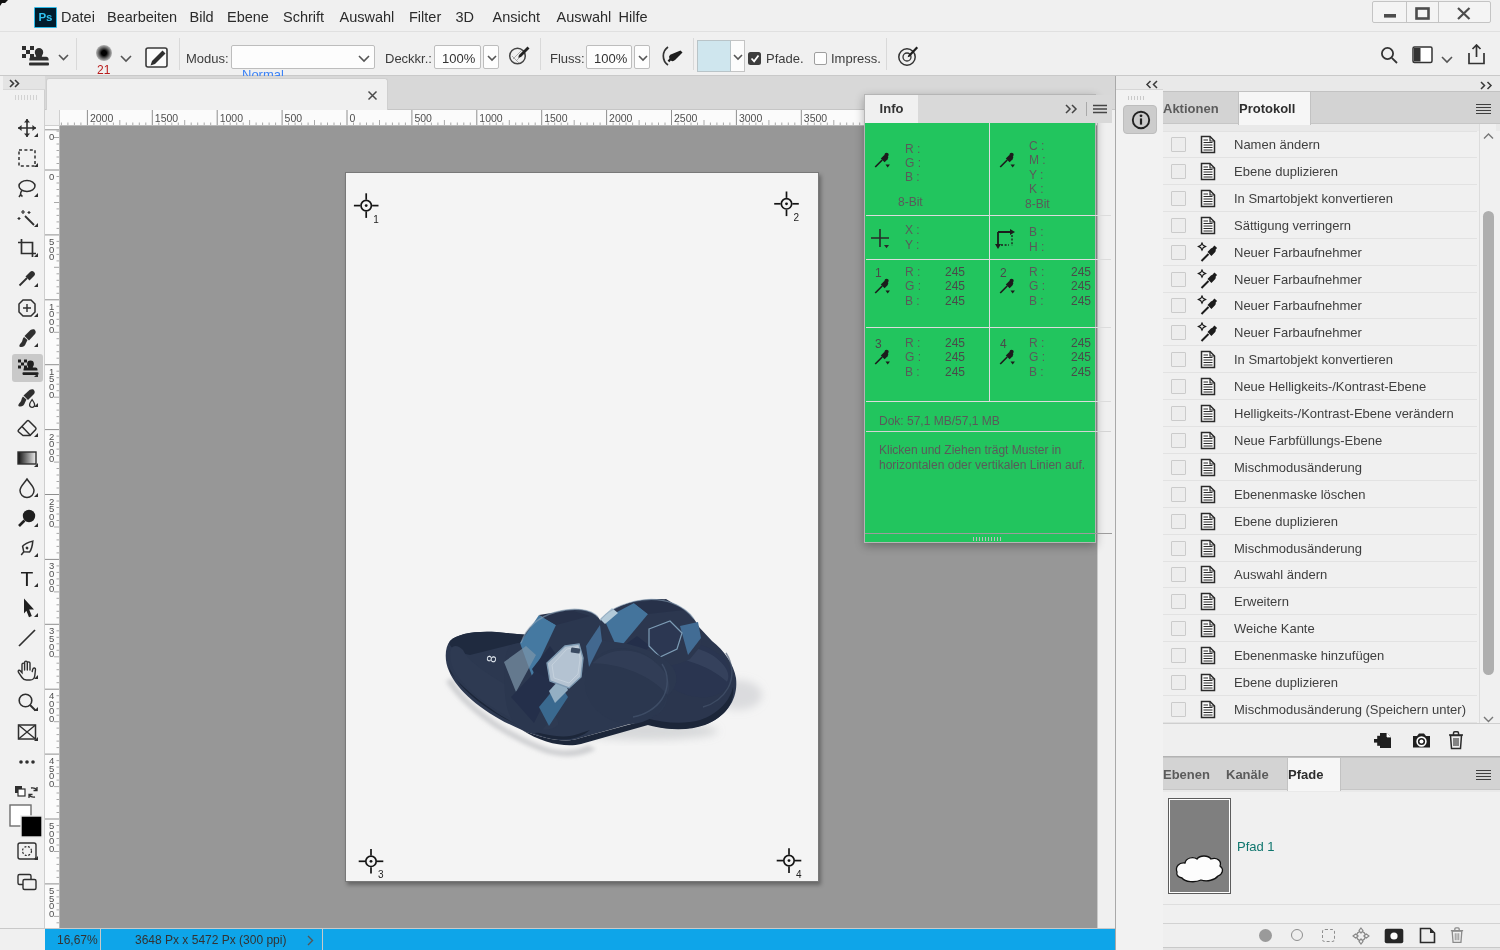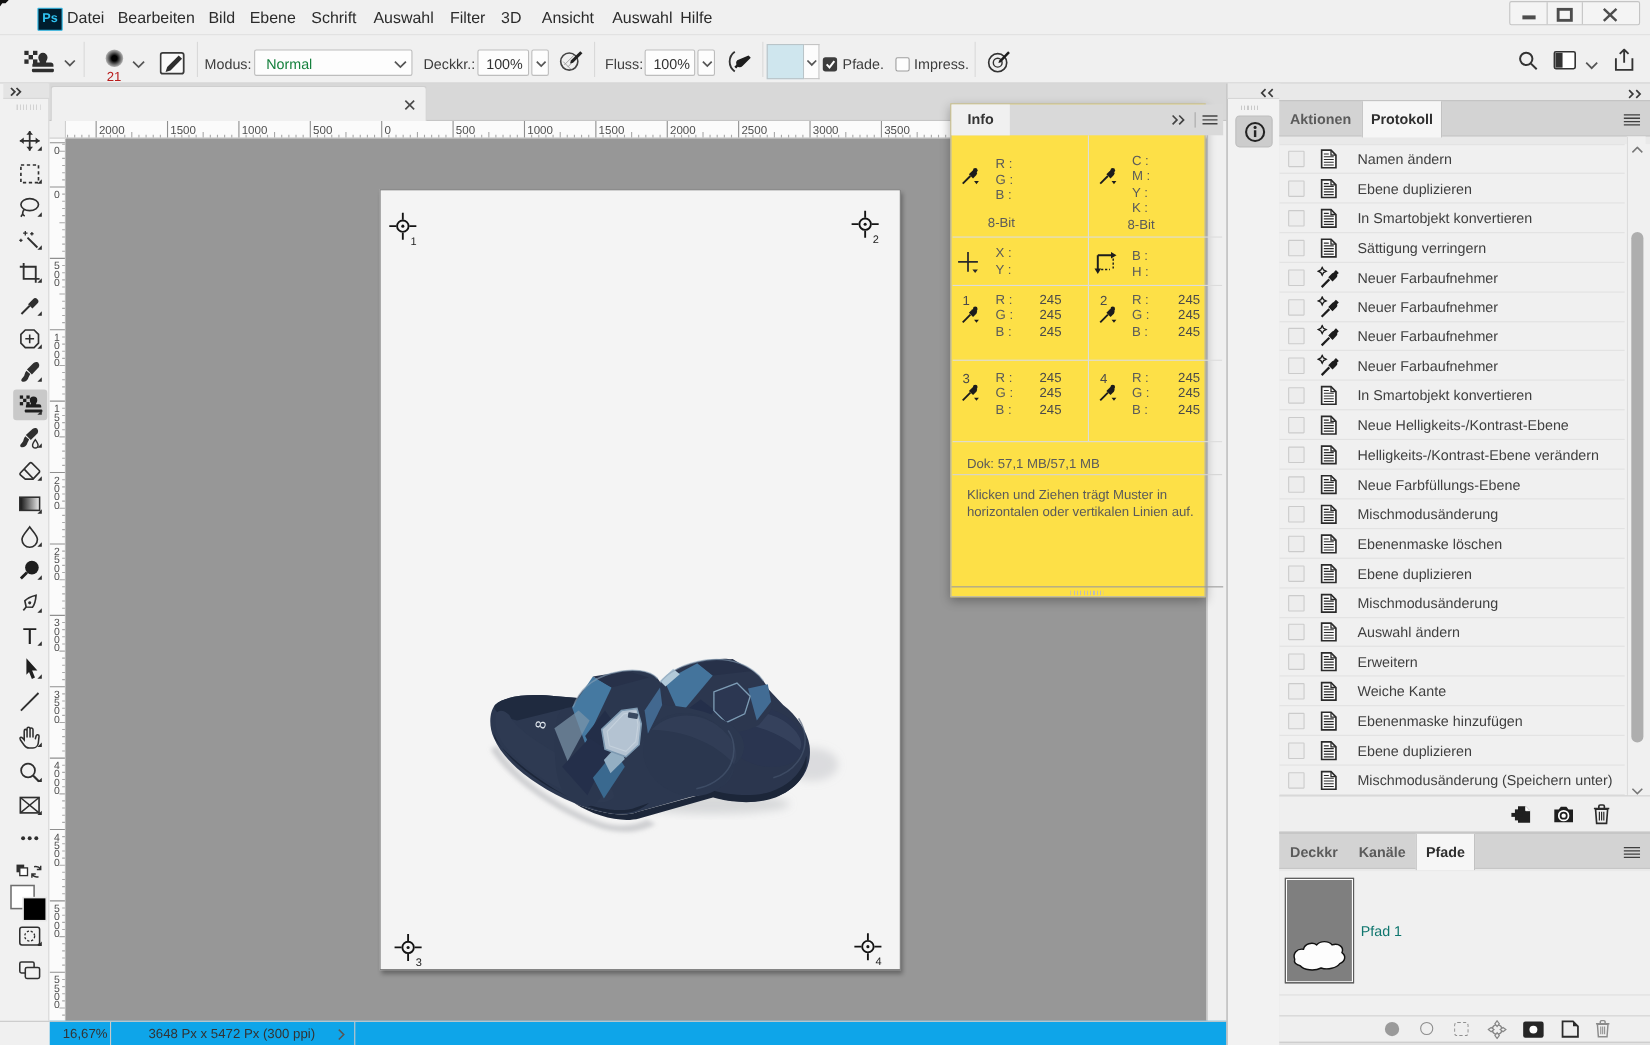--- a/index.html
+++ b/index.html
@@ -33,36 +33,36 @@
 #vruler{left:45px;top:126px;width:15px;height:802px;background:#fbfbfb;border-right:1px solid #b9b9b9;overflow:hidden;}
 #rcorner{left:45px;top:110px;width:15px;height:16px;background:#f0f0f0;border-right:1px solid #cfcfcf;border-bottom:1px solid #cfcfcf;}
 #canvas{left:60px;top:126px;width:1037px;height:802px;background:#979797;overflow:hidden;}
 #paper{position:absolute;left:285px;top:46px;width:474px;height:710px;background:#f4f4f4;
  border:1px solid #787878;box-shadow:2px 3px 4px rgba(0,0,0,0.32);}
 #vscroll{left:1097px;top:110px;width:18px;height:818px;background:#f0f0f0;border-left:1px solid #c9c9c9;}
 #statusbar{left:45px;top:928px;width:1070px;height:22px;background:#0ea5e9;border-top:1px solid #c9c9c9;
  font-size:12px;color:#333;}
 #blcorner{left:0;top:928px;width:45px;height:22px;background:#f0f0f0;border-top:1px solid #c9c9c9;}
 
-#infopanel{left:864px;top:94px;width:232px;height:449px;background:#fde047;
+#infopanel{left:864px;top:94px;width:232px;height:449px;background:#22c55e;
  border:1px solid #b5b5b5;box-shadow:0 3px 9px rgba(0,0,0,0.30);}
 #infohead{position:absolute;left:0;top:0;width:247px;height:28px;background:#d9d9d9;}
 #infotab{position:absolute;left:0;top:0;width:53px;height:28px;background:#f0f0f0;
  font-size:13px;font-weight:bold;color:#333;line-height:28px;text-align:center;}
 .ilbl{position:absolute;font-size:12px;color:#5a5a5a;white-space:pre;}
 .ival{position:absolute;font-size:12px;color:#4a4a4a;text-align:right;width:34px;}
 .idiv{position:absolute;background:#dcdcdc;height:1px;left:1px;width:245px;}
 
 #dockstrip{left:1115px;top:76px;width:48px;height:874px;background:#f2f2f2;border-left:1px solid #a9a9a9;}
 #ibtn{position:absolute;left:7px;top:29px;width:34px;height:29px;background:#cccccc;
  border:1px solid #bdbdbd;border-radius:4px;}
 
 #dock{left:1163px;top:76px;width:337px;height:874px;background:#e9e9e9;}
 .tabsrow{position:absolute;left:0;width:337px;height:33px;background:#d3d3d3;border-top:1px solid #c2c2c2;border-bottom:1px solid #c6c6c6;}
-.tab{position:absolute;top:0;height:33px;font-size:13px;line-height:33px;text-align:center;color:#5b5b5b;font-weight:bold;}
+.tab{position:absolute;top:0;height:33px;font-size:13px;line-height:33px;color:#5b5b5b;font-weight:bold;}
 .tab.active{background:#f6f6f6;color:#2e2e2e;border-left:1px solid #c2c2c2;border-right:1px solid #c2c2c2;}
 #histlist{position:absolute;left:0;top:55px;width:337px;height:593px;background:#f0f0f0;overflow:hidden;}
 .hrow{position:absolute;left:0;width:314px;height:27px;border-bottom:1px solid #e2e2e2;}
 .hrow .cb{position:absolute;left:8px;top:6px;width:15px;height:15px;border:1px solid #cbcbcb;background:#ededed;border-radius:1px;}
 .hrow .txt{position:absolute;left:71px;top:6px;font-size:13px;color:#3f3f3f;white-space:nowrap;}
 .hicon{position:absolute;left:37px;top:4px;}
 #histfoot{position:absolute;left:0;top:647px;width:337px;height:34px;background:#efefef;border-top:1px solid #cfcfcf;border-bottom:1px solid #b3b3b3;}
 #pfadepanel{position:absolute;left:0;top:681px;width:337px;height:193px;}
 #pfcontent{position:absolute;left:0;top:35px;width:337px;height:131px;background:#f0f0f0;}
 #pfthumb{position:absolute;left:5px;top:6px;width:63px;height:96px;background:#7f7f7f;border:1px solid #5c5c5c;box-shadow:0 0 0 1px #fff inset;}
@@ -115,21 +115,21 @@
 <svg class="ab" style="left:120px;top:23px" width="12" height="8" viewBox="0 0 12 8">
         <path class="chev" d="M1 1 l5 5 L11 1"></path>
       </svg>
 <svg class="ab" style="left:145px;top:15px" width="24" height="22" viewBox="0 0 24 22">
 <rect x="1" y="1" width="21" height="19" rx="2" fill="#fafafa" stroke="#3a3a3a" stroke-width="1.6"></rect>
 <path d="M17.5 3.5 l3 3 L10 17 l-4.5 1.5 L7 14 z" fill="#2e2e2e"></path>
       </svg>
 <div class="osep" style="left:179px"></div>
 <div class="lbl" style="left:186px">Modus:</div>
 <div class="combo" style="left:231px;top:13px;width:144px;height:24px">
-<div class="lbl" style="left:10px;top:5px;color:#15803d">Normal</div>
+<div class="lbl" style="left:10px;top:21px;color:#3b82f6">Normal</div>
 <svg class="ab" style="left:126px;top:9px" width="12" height="8" viewBox="0 0 12 8">
           <path class="chev" d="M1 1 l5 5 L11 1"></path>
         </svg>
       </div>
 <div class="lbl" style="left:385px">Deckkr.:</div>
 <div class="combo" style="left:434px;top:13px;width:47px;height:24px">
 <div class="lbl" style="left:7px;top:5px;color:#333">100%</div>
       </div>
 <div class="combo" style="left:483px;top:13px;width:16px;height:24px">
 <svg class="ab" style="left:3px;top:9px" width="10" height="7" viewBox="0 0 10 7">
@@ -1181,21 +1181,21 @@
           <circle cx="9.5" cy="9.5" r="2" fill="#fff"></circle>
         </svg>
 <svg class="ab" style="left:285px;top:6px" width="16" height="20" viewBox="0 0 16 20">
 <path d="M2.5 5.5 H13.5 L12.5 18.5 H3.5 Z" fill="none" stroke="#2b2b2b" stroke-width="1.5"></path>
 <path d="M1 5 H15 M5.5 5 V3 a1.2 1.2 0 0 1 1.2 -1.2 h2.6 a1.2 1.2 0 0 1 1.2 1.2 V5" fill="none" stroke="#2b2b2b" stroke-width="1.5"></path>
 <path d="M6 8 V16 M8 8 V16 M10 8 V16" stroke="#2b2b2b" stroke-width="1.1"></path>
         </svg>
 </div>
 <div id="pfadepanel">
 <div class="tabsrow" style="top:0px">
-<div class="tab" style="left:0px;width:63px;">Deckkr</div>
+<div class="tab" style="left:0px;width:63px;">Ebenen</div>
 <div class="tab" style="left:63px;width:61px;">Kanäle</div>
 <div class="tab active" style="left:124px;width:54px;">Pfade</div>
 <svg class="ab" style="left:313px;top:11px" width="15" height="12" viewBox="0 0 15 12">
             <path d="M0 1.5 H15 M0 4.5 H15 M0 7.5 H15 M0 10.5 H15" stroke="#3f3f3f" stroke-width="1.2"></path>
           </svg>
 </div>
 <div id="pfcontent">
 <div id="pfthumb">
             <svg class="ab" style="left:0;top:0" width="61" height="94" viewBox="0 0 61 94">
 <path d="M8 73 C6 68 10 63 16 64 C17 59 24 57 28 60 C31 56 39 56 42 60 C48 58 53 62 51 67 C55 70 54 75 49 77 C46 81 38 83 32 81 C26 84 16 83 13 79 C9 78 7 76 8 73 Z" fill="#fdfdfd" stroke="#111" stroke-width="1.3"></path>

